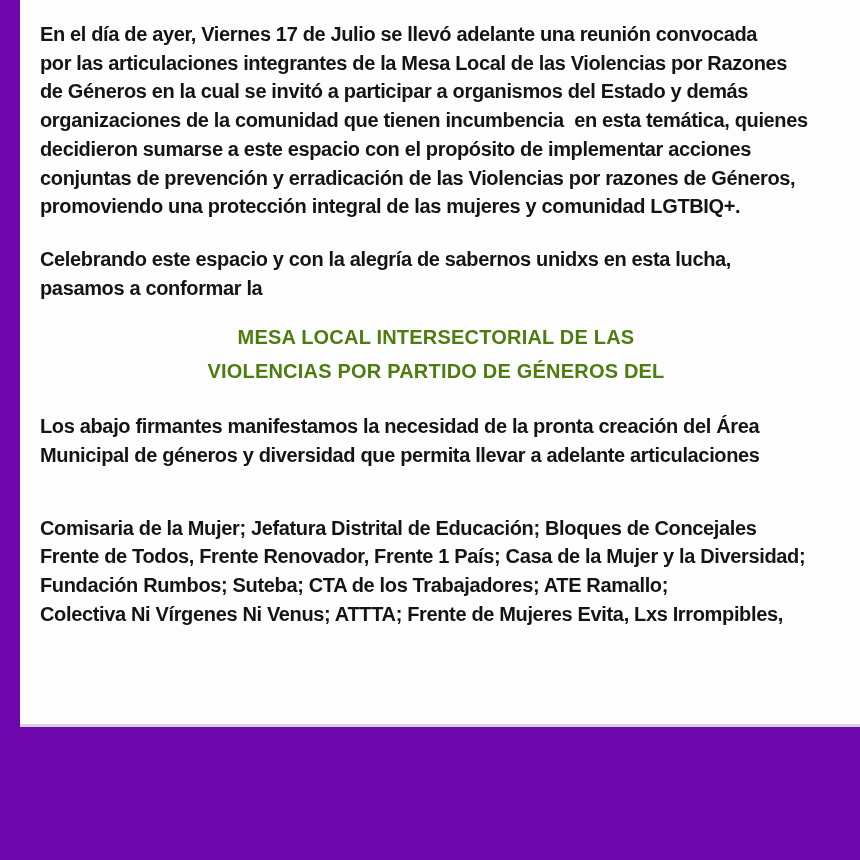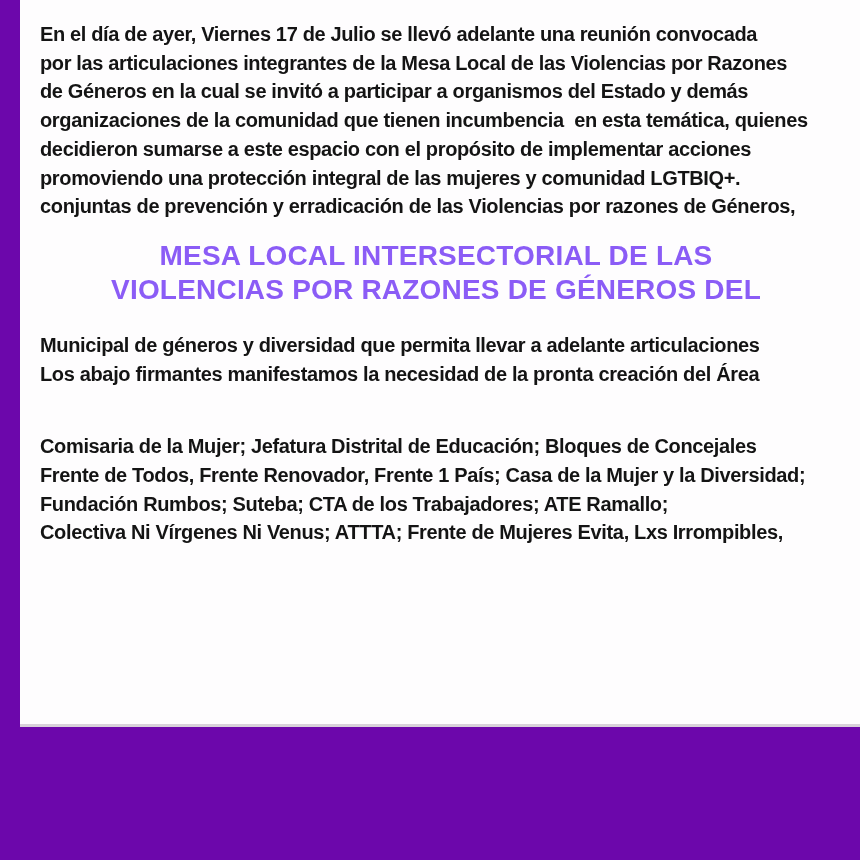--- a/index.html
+++ b/index.html
@@ -32,53 +32,57 @@
     line-height: 28.7px;
     letter-spacing: -0.35px;
     color: #141414;
   }
   .line { display: block; white-space: pre; }
   .p2 { margin-top: 24px; }
   .heading {
     margin: 18px 24px 0 0;
     text-align: center;
     font-weight: 700;
-    font-size: 28px;
+    font-size: 20px;
     line-height: 34px;
     letter-spacing: 0.2px;
-    color: #8b5cf6;
+    color: #4d7c0f;
   }
   .p3 { margin-top: 24px; }
   .sig { margin-top: 44px; }
 </style>
 </head>
 <body>
 
 <div class="frame">
   <div class="paper">
 
     <p class="body-text">
       <span class="line">En el día de ayer, Viernes 17 de Julio se llevó adelante una reunión convocada</span>
       <span class="line">por las articulaciones integrantes de la Mesa Local de las Violencias por Razones</span>
       <span class="line">de Géneros en la cual se invitó a participar a organismos del Estado y demás</span>
       <span class="line">organizaciones de la comunidad que tienen incumbencia  en esta temática, quienes</span>
       <span class="line">decidieron sumarse a este espacio con el propósito de implementar acciones</span>
+      <span class="line">conjuntas de prevención y erradicación de las Violencias por razones de Géneros,</span>
       <span class="line">promoviendo una protección integral de las mujeres y comunidad LGTBIQ+.</span>
-      <span class="line">conjuntas de prevención y erradicación de las Violencias por razones de Géneros,</span>
     </p>
 
+    <p class="body-text p2">
+      <span class="line">Celebrando este espacio y con la alegría de sabernos unidxs en esta lucha,</span>
+      <span class="line">pasamos a conformar la</span>
+    </p>
 
     <h1 class="heading">
       <span class="line">MESA LOCAL INTERSECTORIAL DE LAS</span>
-      <span class="line">VIOLENCIAS POR RAZONES DE GÉNEROS DEL</span>
+      <span class="line">VIOLENCIAS POR PARTIDO DE GÉNEROS DEL</span>
     </h1>
 
     <p class="body-text p3">
+      <span class="line">Los abajo firmantes manifestamos la necesidad de la pronta creación del Área</span>
       <span class="line">Municipal de géneros y diversidad que permita llevar a adelante articulaciones</span>
-      <span class="line">Los abajo firmantes manifestamos la necesidad de la pronta creación del Área</span>
     </p>
 
     <p class="body-text sig">
       <span class="line">Comisaria de la Mujer; Jefatura Distrital de Educación; Bloques de Concejales</span>
       <span class="line">Frente de Todos, Frente Renovador, Frente 1 País; Casa de la Mujer y la Diversidad;</span>
       <span class="line">Fundación Rumbos; Suteba; CTA de los Trabajadores; ATE Ramallo;</span>
       <span class="line">Colectiva Ni Vírgenes Ni Venus; ATTTA; Frente de Mujeres Evita, Lxs Irrompibles,</span>
     </p>
 
   </div>

